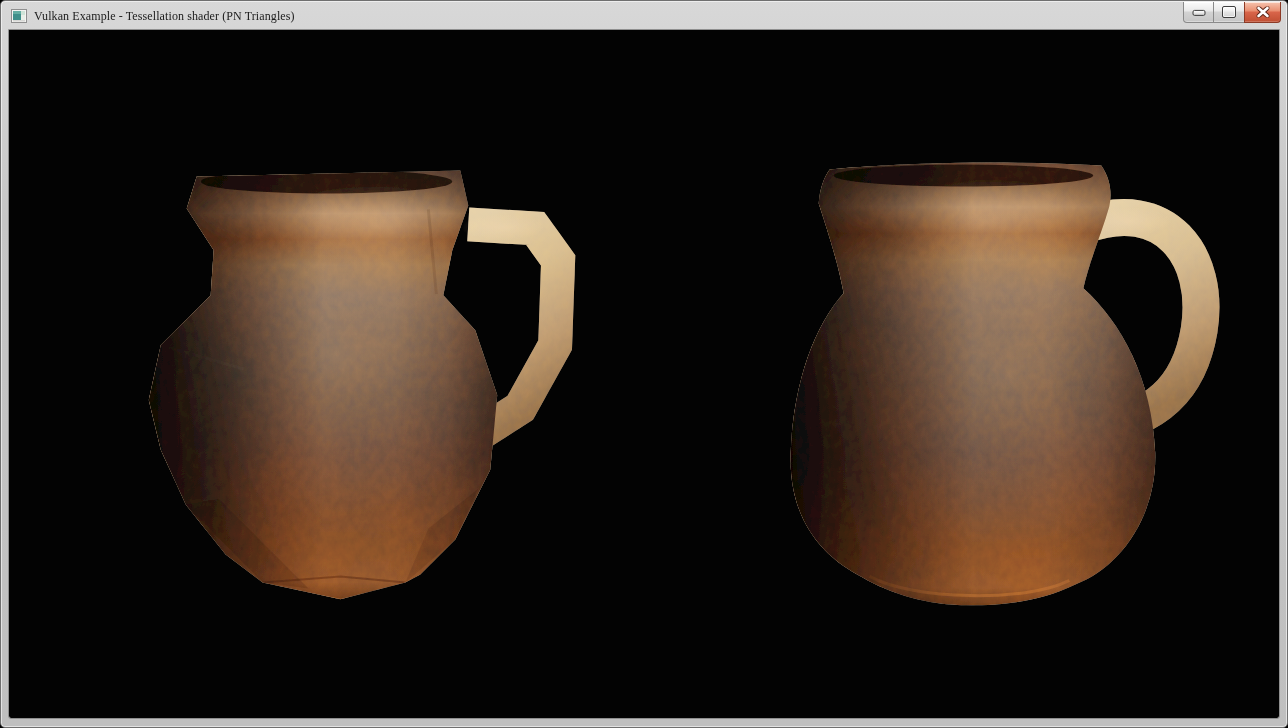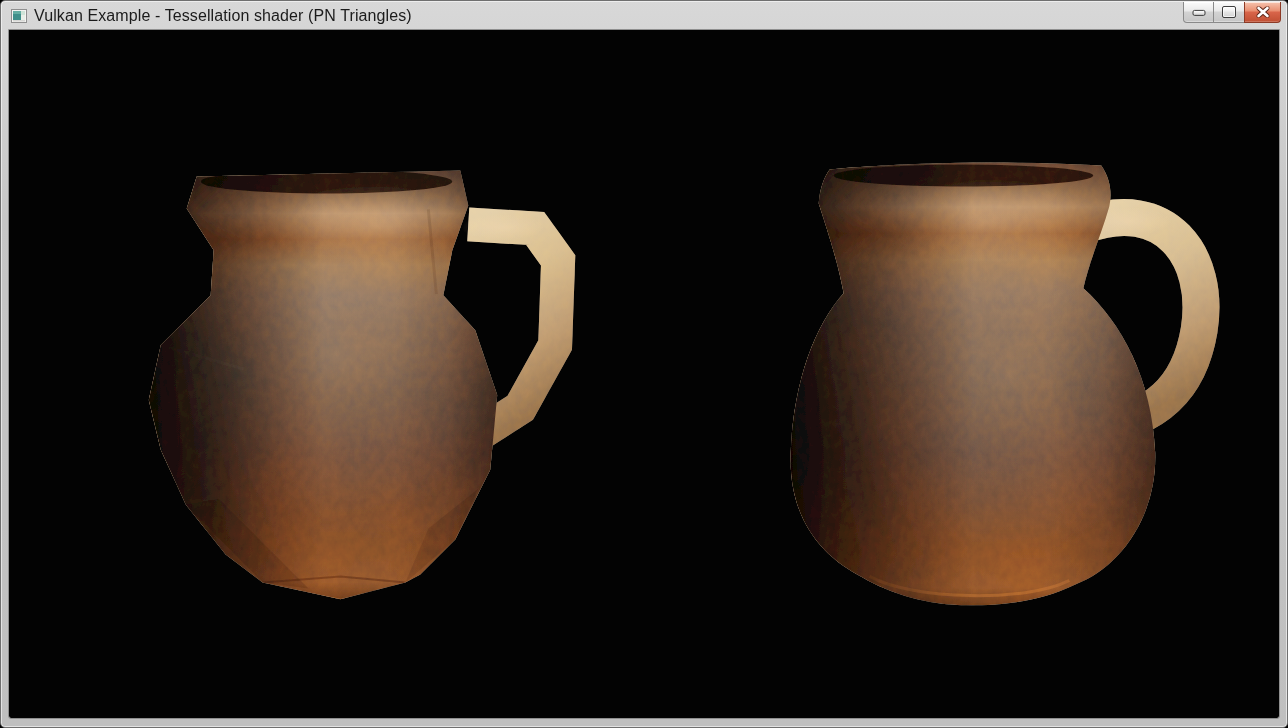--- a/index.html
+++ b/index.html
@@ -13,22 +13,22 @@
     border:1px solid var(--window-border,#6f6f6f);
     border-radius:5px;
     box-shadow:inset 0 0 0 1px rgba(255,255,255,.55);
   }
   .titlebar{
     position:absolute;top:1px;left:1px;right:1px;height:28px;
     display:flex;align-items:center;padding-left:9px;box-sizing:border-box;
   }
   .app-icon{width:16px;height:16px;margin-right:7px;flex:0 0 auto;display:block;}
   .title{
-    font-size:16px;color:var(--titlebar-text,#1b1b1b);
-    white-space:nowrap;letter-spacing:.1px;
+    font-size:12px;color:var(--titlebar-text,#1b1b1b);
+    white-space:nowrap;letter-spacing:.1px;font-family:Liberation Serif, serif;
   }
   .caption-buttons{position:absolute;top:0;right:5px;display:flex;height:21px;}
   .cap-btn{
     width:31px;height:21px;margin-left:-1px;padding:0;position:relative;
     border:1px solid var(--button-border,#8a8a8a);border-top:none;box-sizing:border-box;
     background:linear-gradient(#fbfbfb,#e9e9e9 45%,#d3d3d3 50%,var(--button-face-bottom,#c6c6c6));
     box-shadow:inset 0 1px 0 rgba(255,255,255,.85), inset 0 -1px 0 rgba(255,255,255,.35);
     cursor:default;
   }
   .cap-btn.min{border-bottom-left-radius:4px;}

